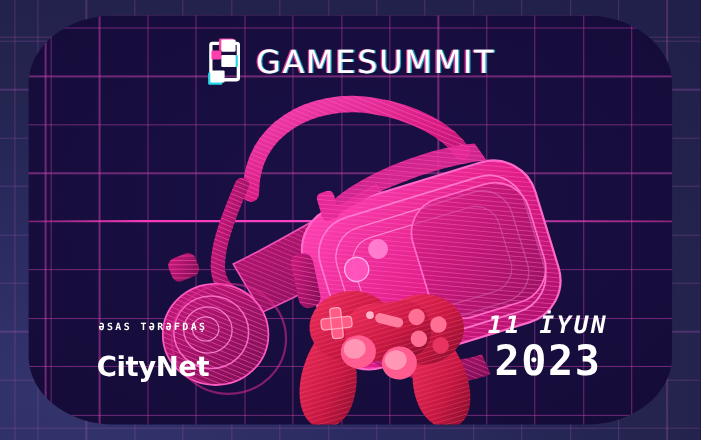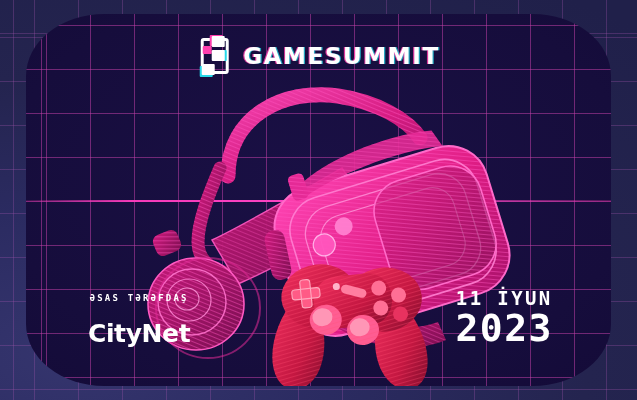--- a/index.html
+++ b/index.html
@@ -127,22 +127,22 @@
     background: #ffffff;
     border-radius: 1px;
   }
   .logo-mark .b1 { width: 13px; height: 11px; left: 14px; top: 0px;  box-shadow: -2px -1px 0 0 #ff3fae; }
   .logo-mark .b2 { width: 13px; height: 11px; left: 14px; top: 14px; box-shadow: 2px 0 0 0 #25d8e8; }
   .logo-mark .b3 { width: 13px; height: 11px; left: 4px;  top: 28px; box-shadow: -2px 2px 0 0 #25d8e8; }
   .logo-mark .s1 { width: 9px; height: 8px; left: 5px; top: 10px; background: #ff3fae; }
 
   .logo-word {
     color: #ffffff;
-    font-size: 23px;
-    font-weight: 700;
+    font-size: 29px;
+    font-weight: 400;
     letter-spacing: 1.6px;
     font-family: "DejaVu Sans", sans-serif;
     text-shadow: -1.2px 0 rgba(255,63,174,0.85), 1.2px 0 rgba(37,216,232,0.75);
     white-space: nowrap;
     text-align: center;
   }
 
   
   .partner {
     position: absolute;
@@ -170,25 +170,26 @@
 
   
   .date {
     position: absolute;
     right: 58px;
     bottom: 38px;
     text-align: center;
   }
   .date-day {
     color: #ffffff;
-    font-size: 19px;
+    font-size: 22px;
     font-weight: 700;
     letter-spacing: 2.4px;
     font-family: "DejaVu Sans Mono", monospace;
     white-space: nowrap;
+    font-style: italic;
   }
   .date-year {
     color: #ffffff;
     font-size: 38px;
     font-weight: 700;
     letter-spacing: 1.5px;
     font-family: "DejaVu Sans Mono", monospace;
     line-height: 1.02;
     white-space: nowrap;
   }

